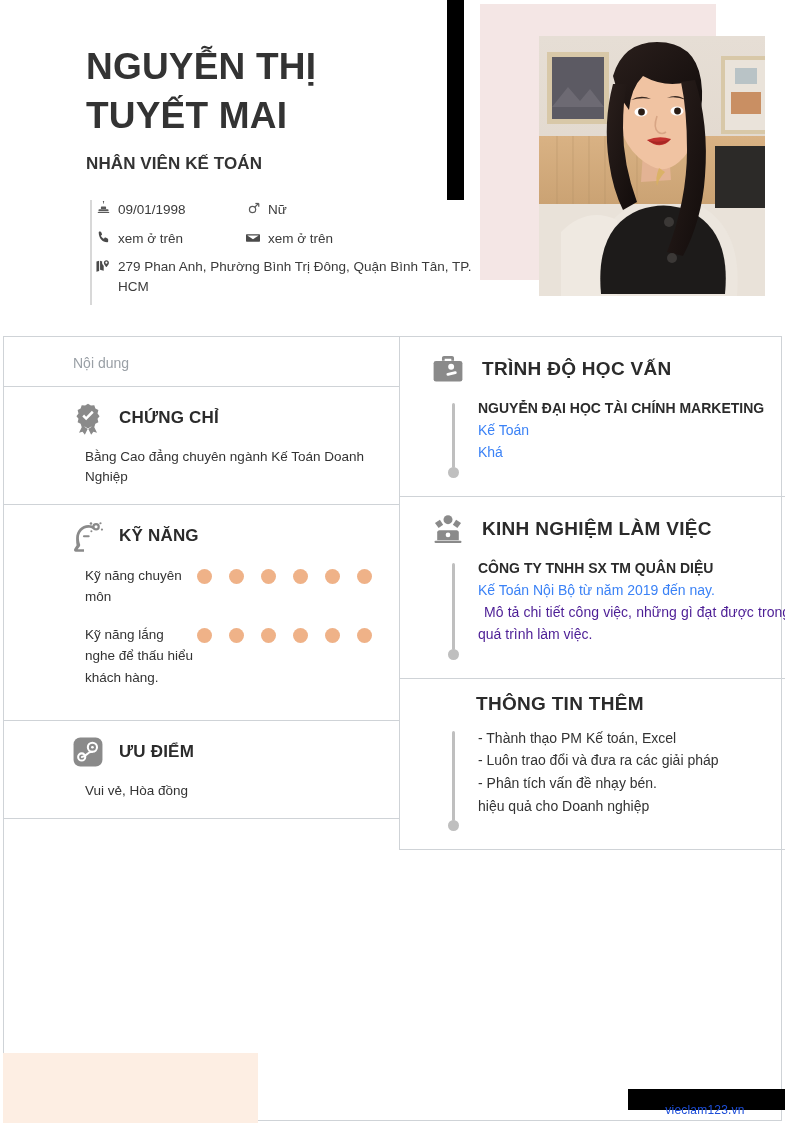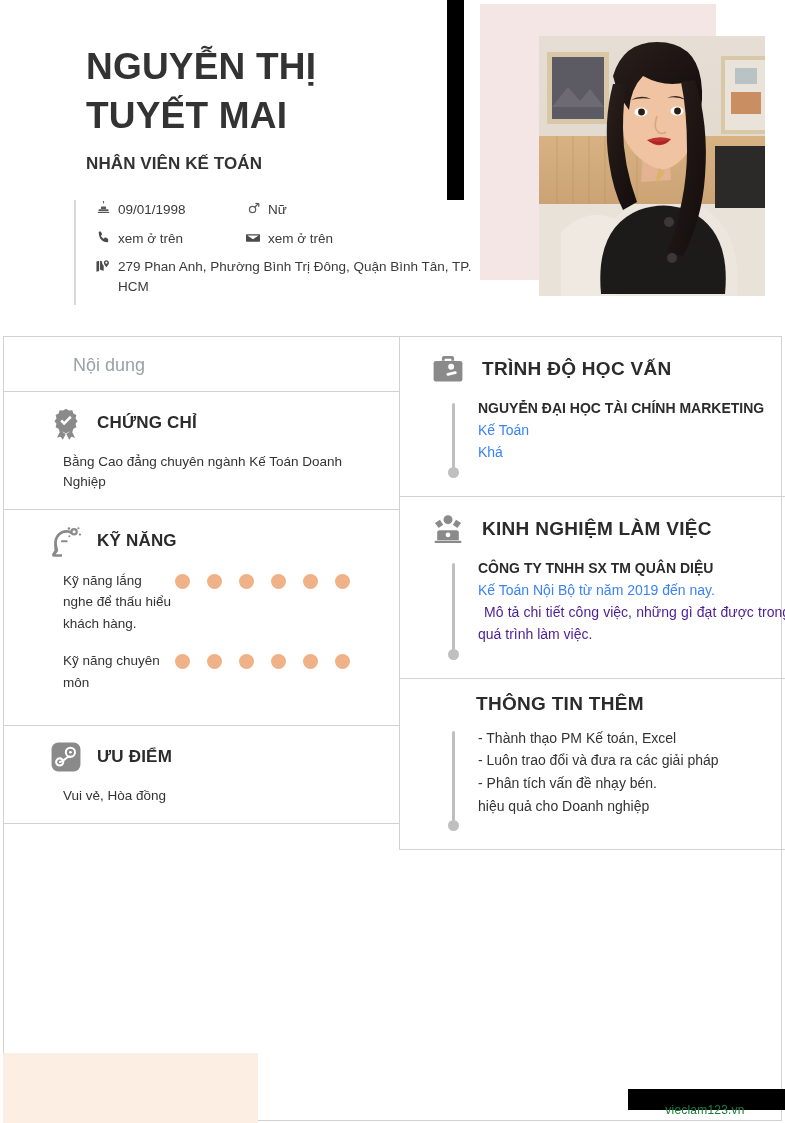--- a/index.html
+++ b/index.html
@@ -29,21 +29,21 @@
     position: absolute; left: 3px; top: 1053px; width: 255px; height: 70px;
     background: #fdeee3;
   }
   .deco-black-block {
     position: absolute; left: 628px; top: 1089px; width: 157px; height: 21px;
     background: #000000;
   }
   .watermark {
     position: absolute; left: 640px; top: 1103px; width: 130px;
     text-align: center;
-    font-size: 12px; color: #15803d; letter-spacing: .2px;
+    font-size: 12px; color: #1d4ed8; letter-spacing: .2px;
   }
 
   
   .doc-border-top {
     position: absolute; left: 3px; top: 336px; width: 779px; height: 1px;
     background: #cfd3d7;
   }
   .doc-border-left {
     position: absolute; left: 3px; top: 336px; width: 1px; height: 784px;
     background: #cfd3d7;
@@ -65,23 +65,23 @@
     line-height: 1.33; letter-spacing: .2px;
     text-transform: uppercase; white-space: pre-line;
   }
   .job-title {
     margin-top: 14px;
     font-size: 17px; font-weight: bold; color: #333333;
     letter-spacing: .1px; text-transform: uppercase;
   }
 
   .contact-wrap {
-    position: absolute; left: 74px; top: 200px; width: 420px;
+    position: absolute; left: 90px; top: 200px; width: 420px;
     border-left: 2px solid #d8d8d8;
-    padding-left: 16px;
+    padding-left: 0;
   }
   .contact-row { display: flex; align-items: flex-start; margin-bottom: 9px; }
   .contact-cell { display: flex; align-items: flex-start; }
   .contact-cell.c1 { width: 150px; flex: none; }
   .c-ico {
     width: 22px; flex: none; display: flex; justify-content: center;
     align-items: flex-start; padding-top: 1px;
   }
   .c-ico svg { display: block; }
   .c-txt {
@@ -97,24 +97,24 @@
   }
   .photo-frame svg { display: block; width: 226px; height: 260px; }
 
   
   .col-left  { position: absolute; left: 3px;   top: 337px; width: 396px; }
   .col-right { position: absolute; left: 399px; top: 337px; width: 422px; }
 
   
   .lblock {
     border-bottom: 1px solid #cfd3d7;
-    padding: 0 12px 0 46px;
+    padding: 0 12px 0 68px;
   }
   .lblock.placeholder { padding: 18px 12px 15px 70px; }
-  .placeholder-text { font-size: 18px; color: #9aa0a6; }
+  .placeholder-text { font-size: 14px; color: #9aa0a6; }
 
   .sec-head { display: flex; align-items: center; padding-top: 14px; }
   .sec-ico { width: 34px; height: 34px; flex: none; margin-right: 14px; }
   .sec-ico svg { display: block; width: 34px; height: 34px; }
   .sec-title {
     font-size: 17px; font-weight: bold; color: #2b2b2b;
     letter-spacing: .2px; text-transform: uppercase;
   }
   .lbody { padding: 12px 0 16px 14px; }
   .lbody p { font-size: 13.5px; color: #333333; line-height: 1.5; }
@@ -356,33 +356,33 @@
             <circle cx="36.4" cy="12.4" r="1.3"></circle>
             <circle cx="24" cy="14.4" r="1.2"></circle>
             <rect x="14" y="19" width="8" height="2.6" rx="1.3"></rect>
           </svg>
         </span>
         <span class="sec-title">KỸ NĂNG</span>
       </div>
       <div class="lbody">
 
         <div class="skill-row">
+          <div class="skill-name">Kỹ năng chuyên môn</div>
+          <div class="skill-dots">
+            <span class="dot"></span>
+            <span class="dot"></span>
+            <span class="dot"></span>
+            <span class="dot"></span>
+            <span class="dot"></span>
+            <span class="dot"></span>
+          </div>
+        </div>
+
+        <div class="skill-row">
           <div class="skill-name">Kỹ năng lắng nghe để thấu hiểu khách hàng.</div>
-          <div class="skill-dots">
-            <span class="dot"></span>
-            <span class="dot"></span>
-            <span class="dot"></span>
-            <span class="dot"></span>
-            <span class="dot"></span>
-            <span class="dot"></span>
-          </div>
-        </div>
-
-        <div class="skill-row">
-          <div class="skill-name">Kỹ năng chuyên môn</div>
           <div class="skill-dots">
             <span class="dot"></span>
             <span class="dot"></span>
             <span class="dot"></span>
             <span class="dot"></span>
             <span class="dot"></span>
             <span class="dot"></span>
           </div>
         </div>
 

